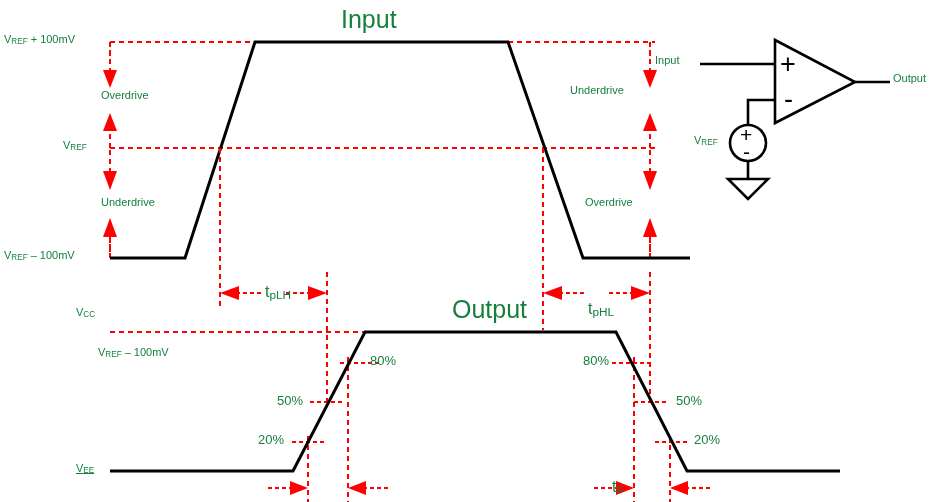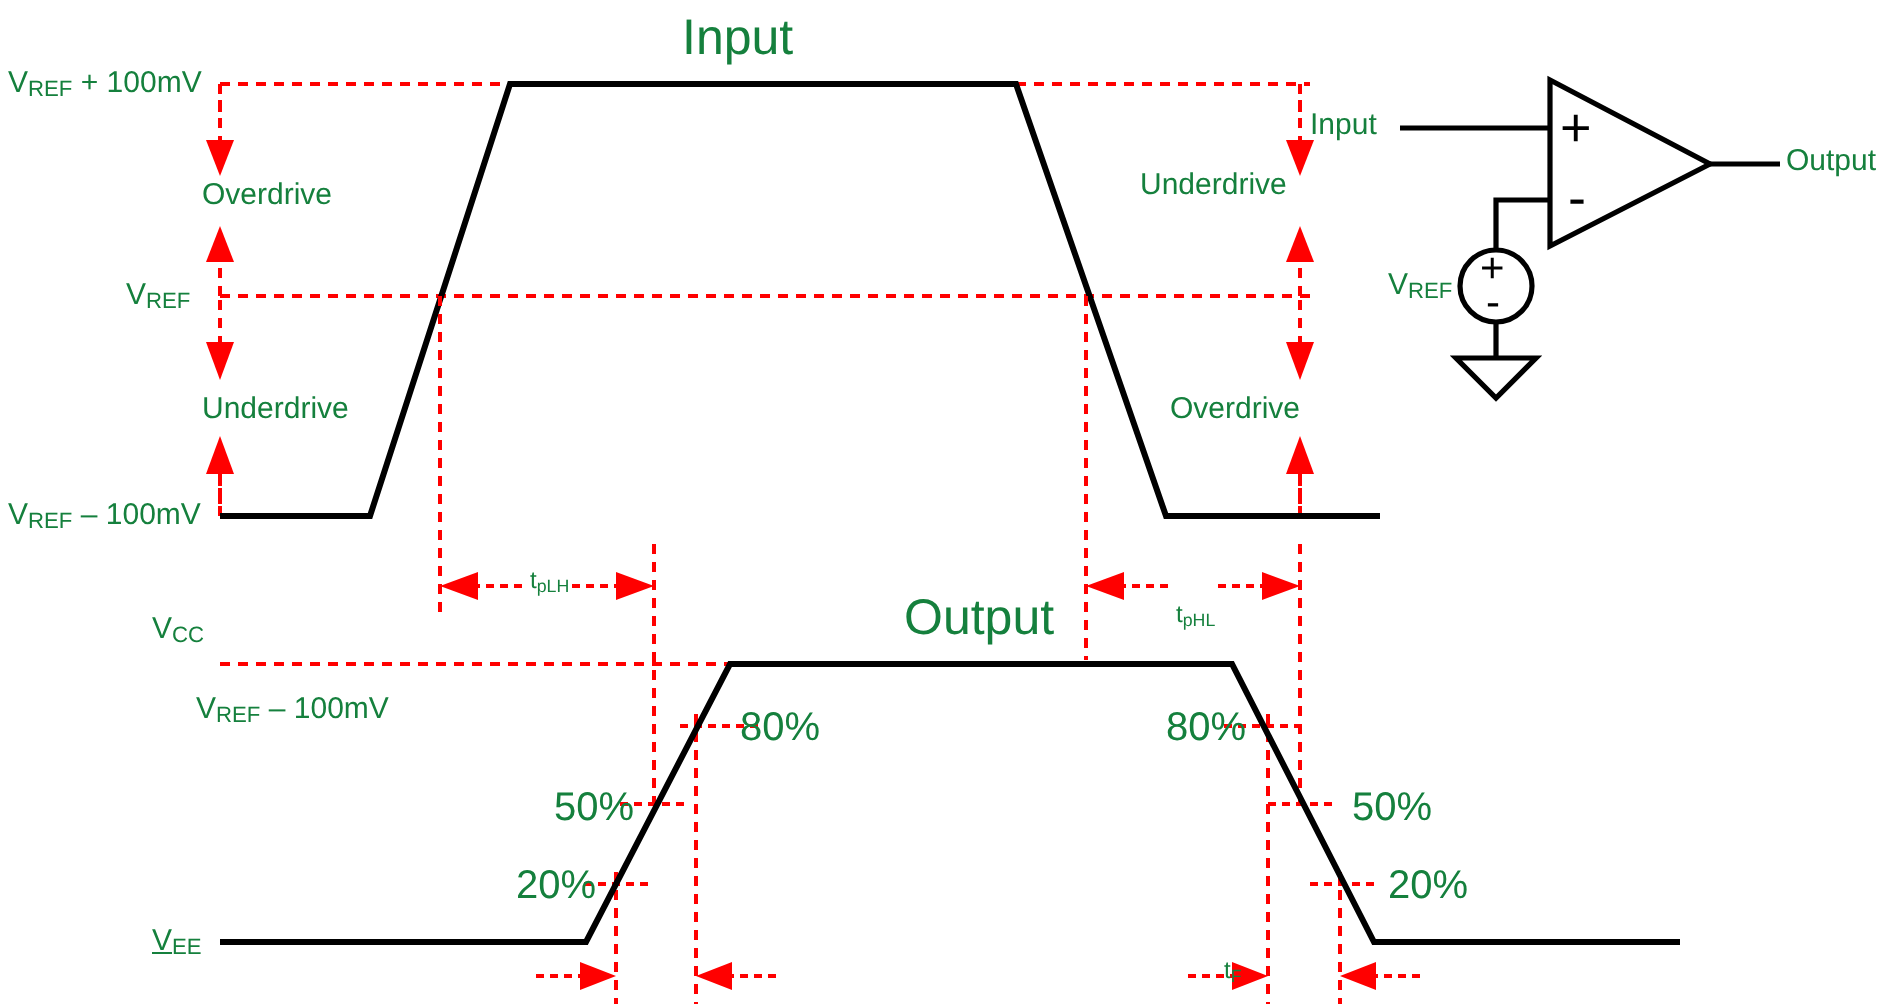--- a/index.html
+++ b/index.html
@@ -8,23 +8,23 @@
   #root{position:relative;width:944px;height:502px;}
   svg#diagram{position:absolute;left:0;top:0;width:944px;height:502px;}
   .wave{fill:none;stroke:#000000;stroke-width:3;stroke-linejoin:miter;stroke-linecap:butt;}
   .circuit{fill:none;stroke:#000000;stroke-width:2.6;stroke-linejoin:miter;}
   .dash{fill:none;stroke:#ff0000;stroke-width:2;stroke-dasharray:5 4;}
   .dash-thin{fill:none;stroke:#ff0000;stroke-width:2;stroke-dasharray:4 3;}
   .ahead{fill:#ff0000;stroke:none;}
   .lbl{position:absolute;white-space:nowrap;line-height:1;color:#15803d;}
   .lbl sub{font-size:0.74em;vertical-align:baseline;position:relative;top:0.18em;}
   .t-title{font-size:25px;}
-  .t-main{font-size:15px;text-align:right;}
-  .t-pct{font-size:20px;}
-  .t-tp{font-size:12px;}
+  .t-main{font-size:11px;text-align:right;}
+  .t-pct{font-size:13px;}
+  .t-tp{font-size:16px;}
   .opsym{position:absolute;font-size:27px;line-height:1;color:#000;}
 </style>
 </head>
 <body>
 
 <div id="root">
 
   <svg id="diagram" viewBox="0 0 944 502">
 
     <path class="dash" d="M110 42 L255 42"></path>

